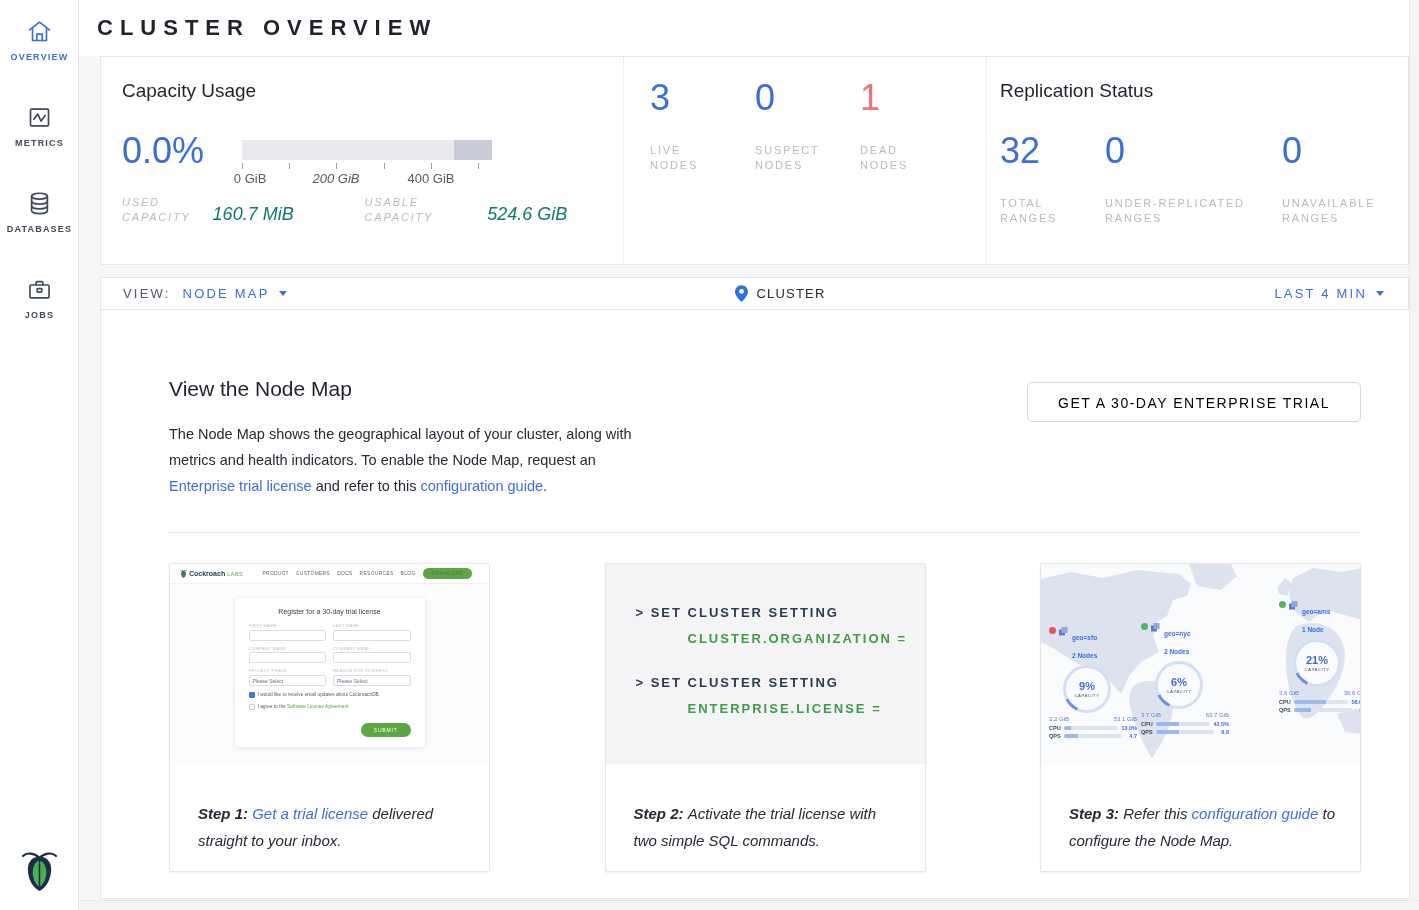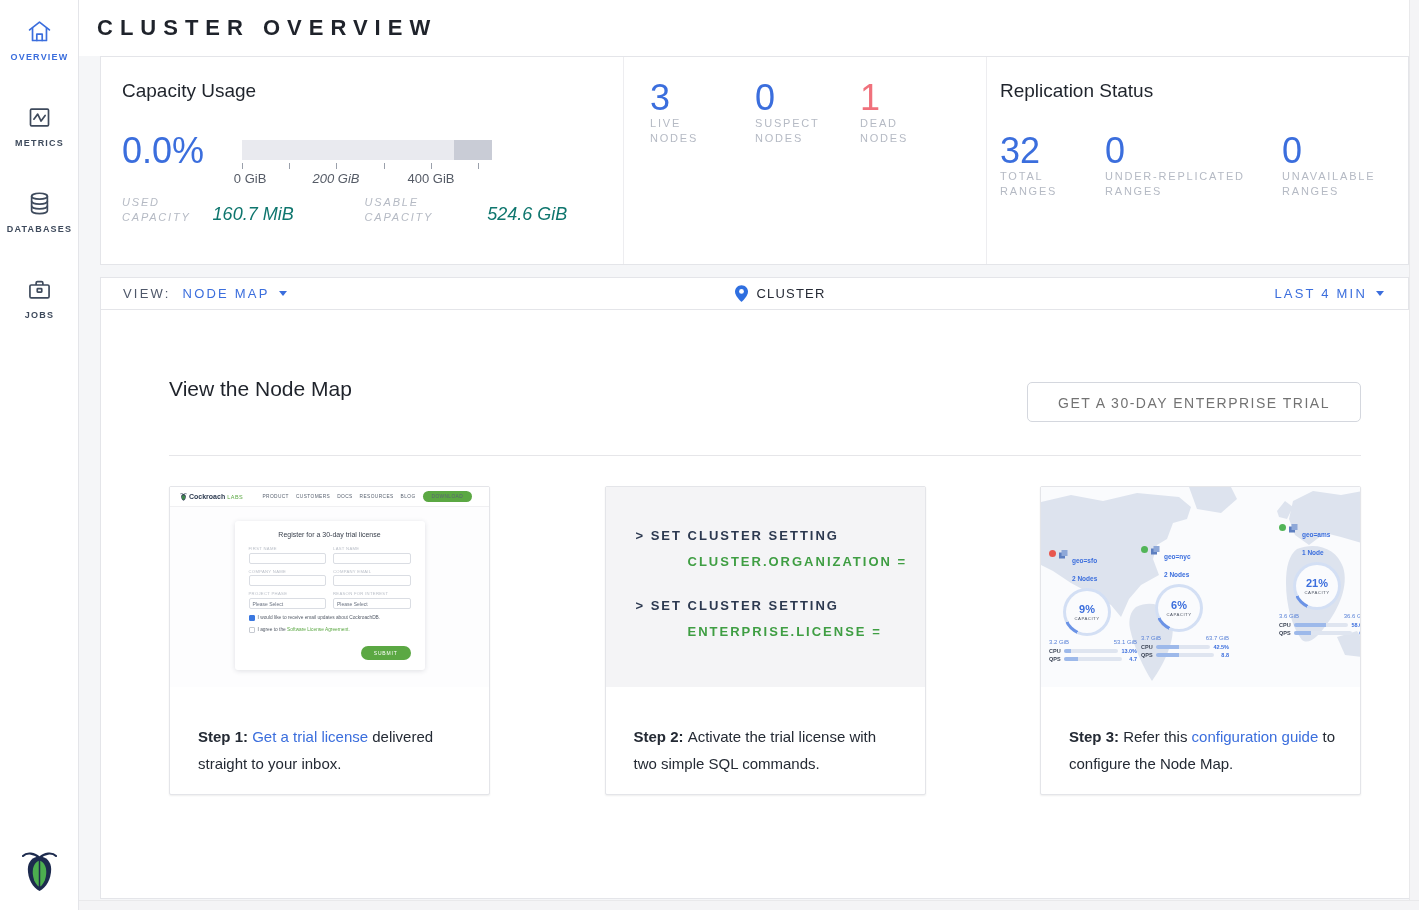--- a/index.html
+++ b/index.html
@@ -40,43 +40,43 @@
   .tick { position:absolute; top:23px; width:1px; height:6px; background:#9aa0ab; }
   .tick-label { position:absolute; top:31px; font-size:13px; color:#555b66; transform:translateX(-50%); white-space:nowrap; }
   .cap-row2 { display:flex; margin-top:26px;font-style:italic; }
   .stat-pair { display:flex; align-items:flex-end; }
   .stat-pair + .stat-pair { margin-left:60px;gap:32px; }
   .mini-label { font-size:11px; letter-spacing:1.8px; color:#b5bac4; line-height:15px; }
   .pair-value { font-size:18px; color:#0f766e; margin-left:22px; position:relative; top:0; min-width:92px; }
   .stat-grid { display:flex; }
   .stat { min-width:105px; }
   .stat.wide { min-width:177px; }
-  .stat .mini-label { }
+  .stat .mini-label { margin-top:27px; }
 
   
   .viewbar { margin-left:21px; margin-top:12px; width:1309px; height:33px; background:#fff; border:1px solid #e4e5e9; display:flex; align-items:center; justify-content:space-between; padding:0 24px 0 22px; font-size:13px; letter-spacing:2.2px; }
   .vb-left { color:#4f586a; display:flex; align-items:center; cursor:pointer; }
   .vb-left .vb-value { color:#3b6edd; margin-left:12px; }
   .vb-center { color:#262b36; display:flex; align-items:center; letter-spacing:1.2px; }
   .vb-center svg { margin-right:8px; }
   .vb-right { color:#3b6edd; display:flex; align-items:center; cursor:pointer; }
   .caret { display:inline-block; width:0; height:0; border-left:4.5px solid transparent; border-right:4.5px solid transparent; border-top:5.5px solid currentColor; margin-left:9px; color:#3b6edd; }
 
   
   .content { margin-left:21px; margin-top:-1px; width:1332px; height:590px; background:#fff; border:1px solid #e4e5e9; }
   .nm-header { display:flex; justify-content:space-between; padding:67px 70px 0 68px; }
   .nm-title { font-size:21px; font-weight:500; color:#1f232b; margin-bottom:20px; }
   .nm-desc { font-size:14.5px; line-height:26px; color:#242a34; width:465px; }
   .link { color:#3b6edd; text-decoration:none; cursor:pointer; }
-  .trial-btn { background:#fff; border:1px solid #d4d7de; border-radius:5px; color:#737373; font-family:"Liberation Sans",sans-serif; font-size:14px; letter-spacing:1.5px; padding:12px 30px; margin-top:5px; cursor:pointer; height:40px; }
+  .trial-btn { background:#fff; border:1px solid #d4d7de; border-radius:5px; color:#000000; font-family:"Liberation Sans",sans-serif; font-size:14px; letter-spacing:1.5px; padding:12px 30px; margin-top:5px; cursor:pointer; height:40px; }
   .divider { margin:33px 70px 0 68px; border-top:1px solid #e6e6e9; }
   .steps { display:flex; justify-content:space-between; margin:30px 70px 0 68px; }
   .card { width:321px; height:309px; background:#fff; border:1px solid #e4e5e9; border-radius:2px; box-shadow:0 1px 2px rgba(0,0,0,.07); overflow:hidden; }
   .media { width:100%; height:200px; position:relative; }
-  .caption { padding:36px 24px 0 28px; font-size:15px; line-height:27px; color:#242a34; }
+  .caption { padding:36px 24px 0 28px; font-size:15px; line-height:27px; color:#242a34;font-style:italic; }
   .caption b { font-weight:bold; }
 
   
   .site { background:#fdfdfe; height:200px; }
   .site-head { height:20px; display:flex; align-items:center; justify-content:space-between; padding:0 10px 0 10px; border-bottom:1px solid #f0f0f2; background:#fff; }
   .site-logo { display:flex; align-items:center; font-size:7px; font-weight:bold; color:#2c3a50; }
   .site-logo svg { margin-right:2px; }
   .site-logo .labs { color:#5ba843; font-weight:400; font-size:5.5px; margin-left:2px; letter-spacing:.5px; }
   .site-nav { display:flex; align-items:center; }
   .site-nav span { font-size:4.8px; letter-spacing:.4px; color:#5b6472; margin-right:7px; }
@@ -273,20 +273,21 @@
       <div class="vb-right">
         <span>LAST 4 MIN</span>
         <span class="caret"></span>
       </div>
     </section>
 
     <section class="content">
       <div class="nm-header">
         <div>
           <div class="nm-title">View the Node Map</div>
+          <p class="nm-desc"><span>The Node Map shows the geographical layout of your cluster, along with metrics and health indicators. To enable the Node Map, request an </span><a class="link">Enterprise trial license</a><span> and refer to this </span><a class="link">configuration guide</a><span>.</span></p>
         </div>
         <button class="trial-btn">GET A 30-DAY ENTERPRISE TRIAL</button>
       </div>
       <div class="divider"></div>
 
       <div class="steps">
 
         <div class="card">
           <div class="media site">
             <div class="site-head">

